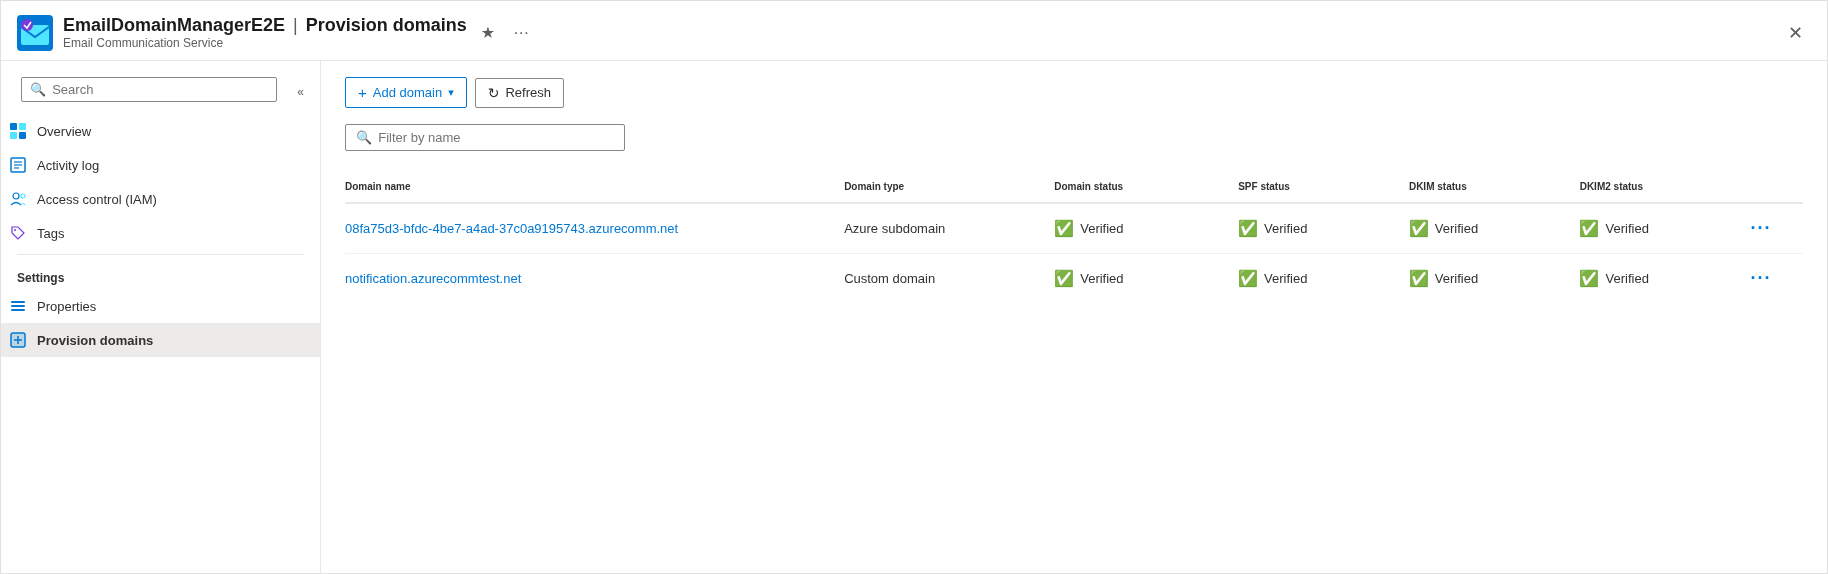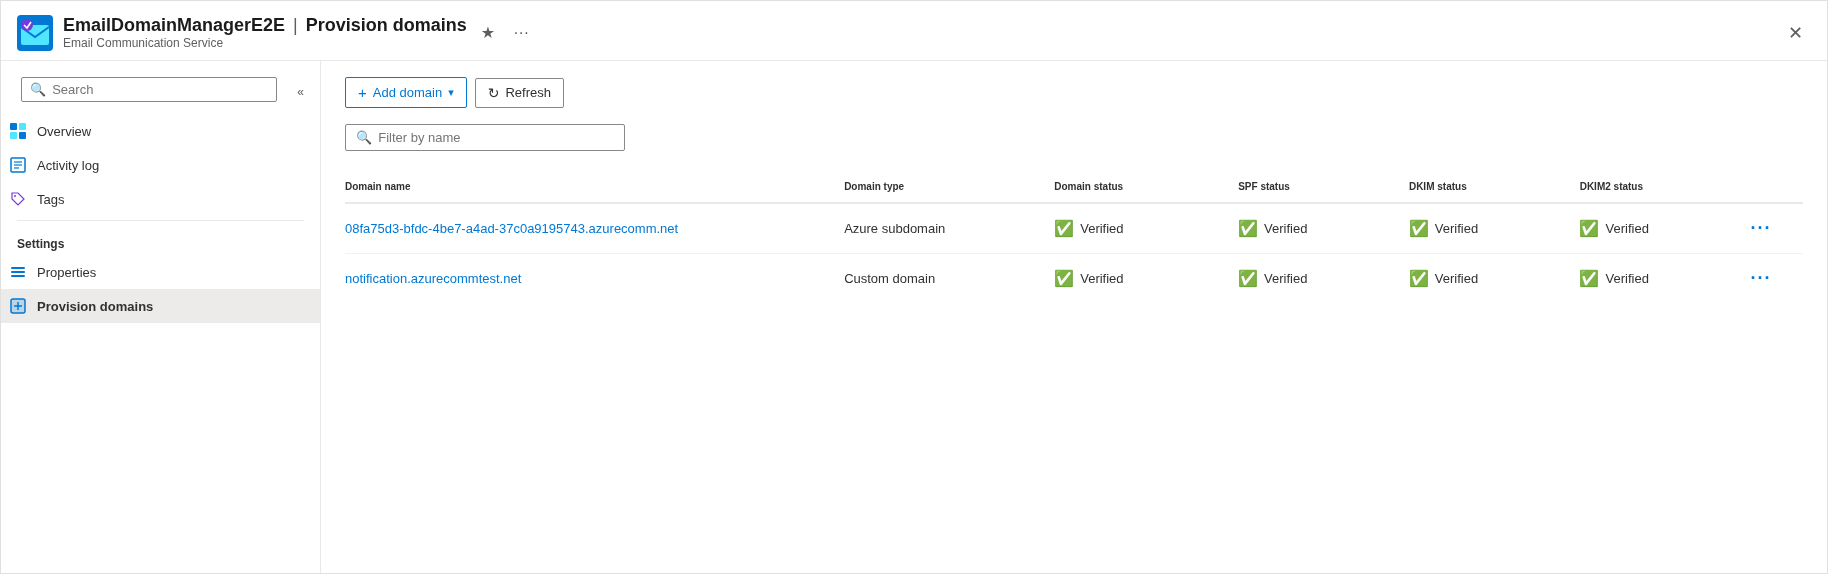--- a/index.html
+++ b/index.html
@@ -125,20 +125,31 @@
           <svg width="16" height="16" viewBox="0 0 16 16">
               <rect x="1" y="1" width="14" height="14" rx="1" fill="none" stroke="#0078d4" stroke-width="1.5"></rect>
               <line x1="4" y1="5" x2="12" y2="5" stroke="#0078d4" stroke-width="1.2"></line>
               <line x1="4" y1="8" x2="12" y2="8" stroke="#0078d4" stroke-width="1.2"></line>
               <line x1="4" y1="11" x2="9" y2="11" stroke="#0078d4" stroke-width="1.2"></line>
             </svg>
         </div>
         <span>Activity log</span>
       </div>
 
+      <div class="sidebar-item">
+        <div class="sidebar-item-icon">
+          <svg width="16" height="16" viewBox="0 0 16 16">
+              <circle cx="6" cy="5" r="3" fill="none" stroke="#0078d4" stroke-width="1.2"></circle>
+              <path d="M1 14 Q6 9 11 14" fill="none" stroke="#0078d4" stroke-width="1.2"></path>
+              <circle cx="13" cy="5" r="2" fill="none" stroke="#50e6ff" stroke-width="1.2"></circle>
+              <path d="M11 14 Q13 11 15 14" fill="none" stroke="#50e6ff" stroke-width="1.2"></path>
+            </svg>
+        </div>
+        <span>Access control (IAM)</span>
+      </div>
 
       <div class="sidebar-item">
         <div class="sidebar-item-icon">
           <svg width="16" height="16" viewBox="0 0 16 16">
               <path d="M2 2 L8 2 L14 8 L8 14 L2 8 Z" fill="none" stroke="#773adc" stroke-width="1.2"></path>
               <circle cx="5" cy="5" r="1" fill="#773adc"></circle>
             </svg>
         </div>
         <span>Tags</span>
       </div>

